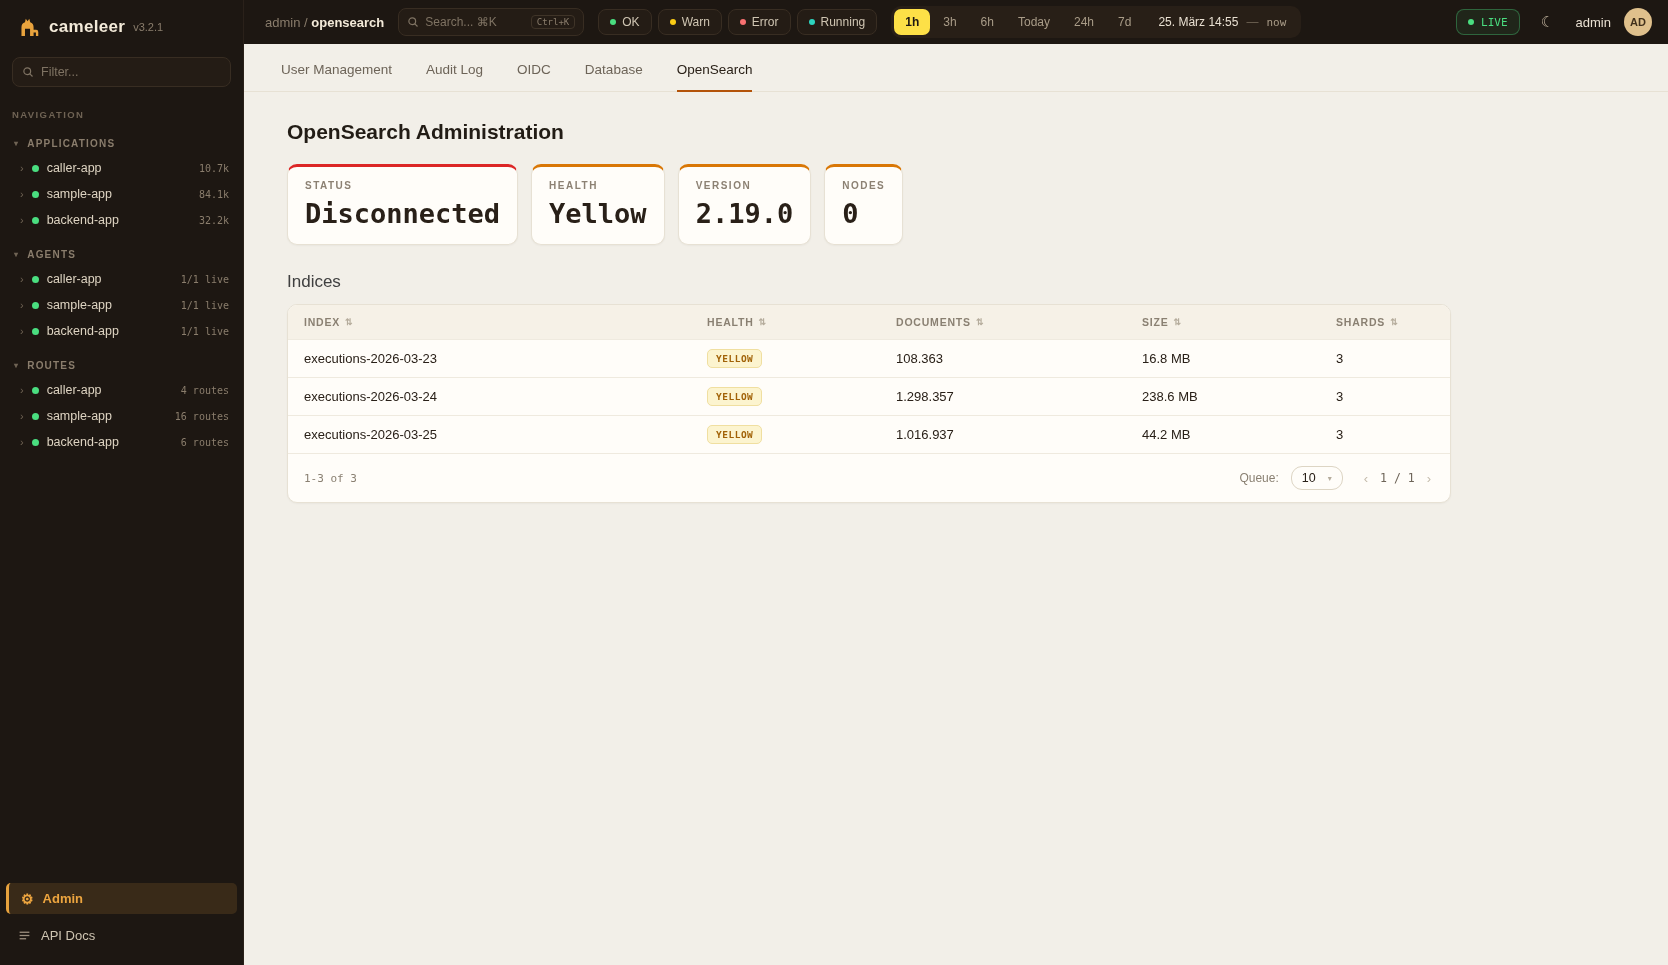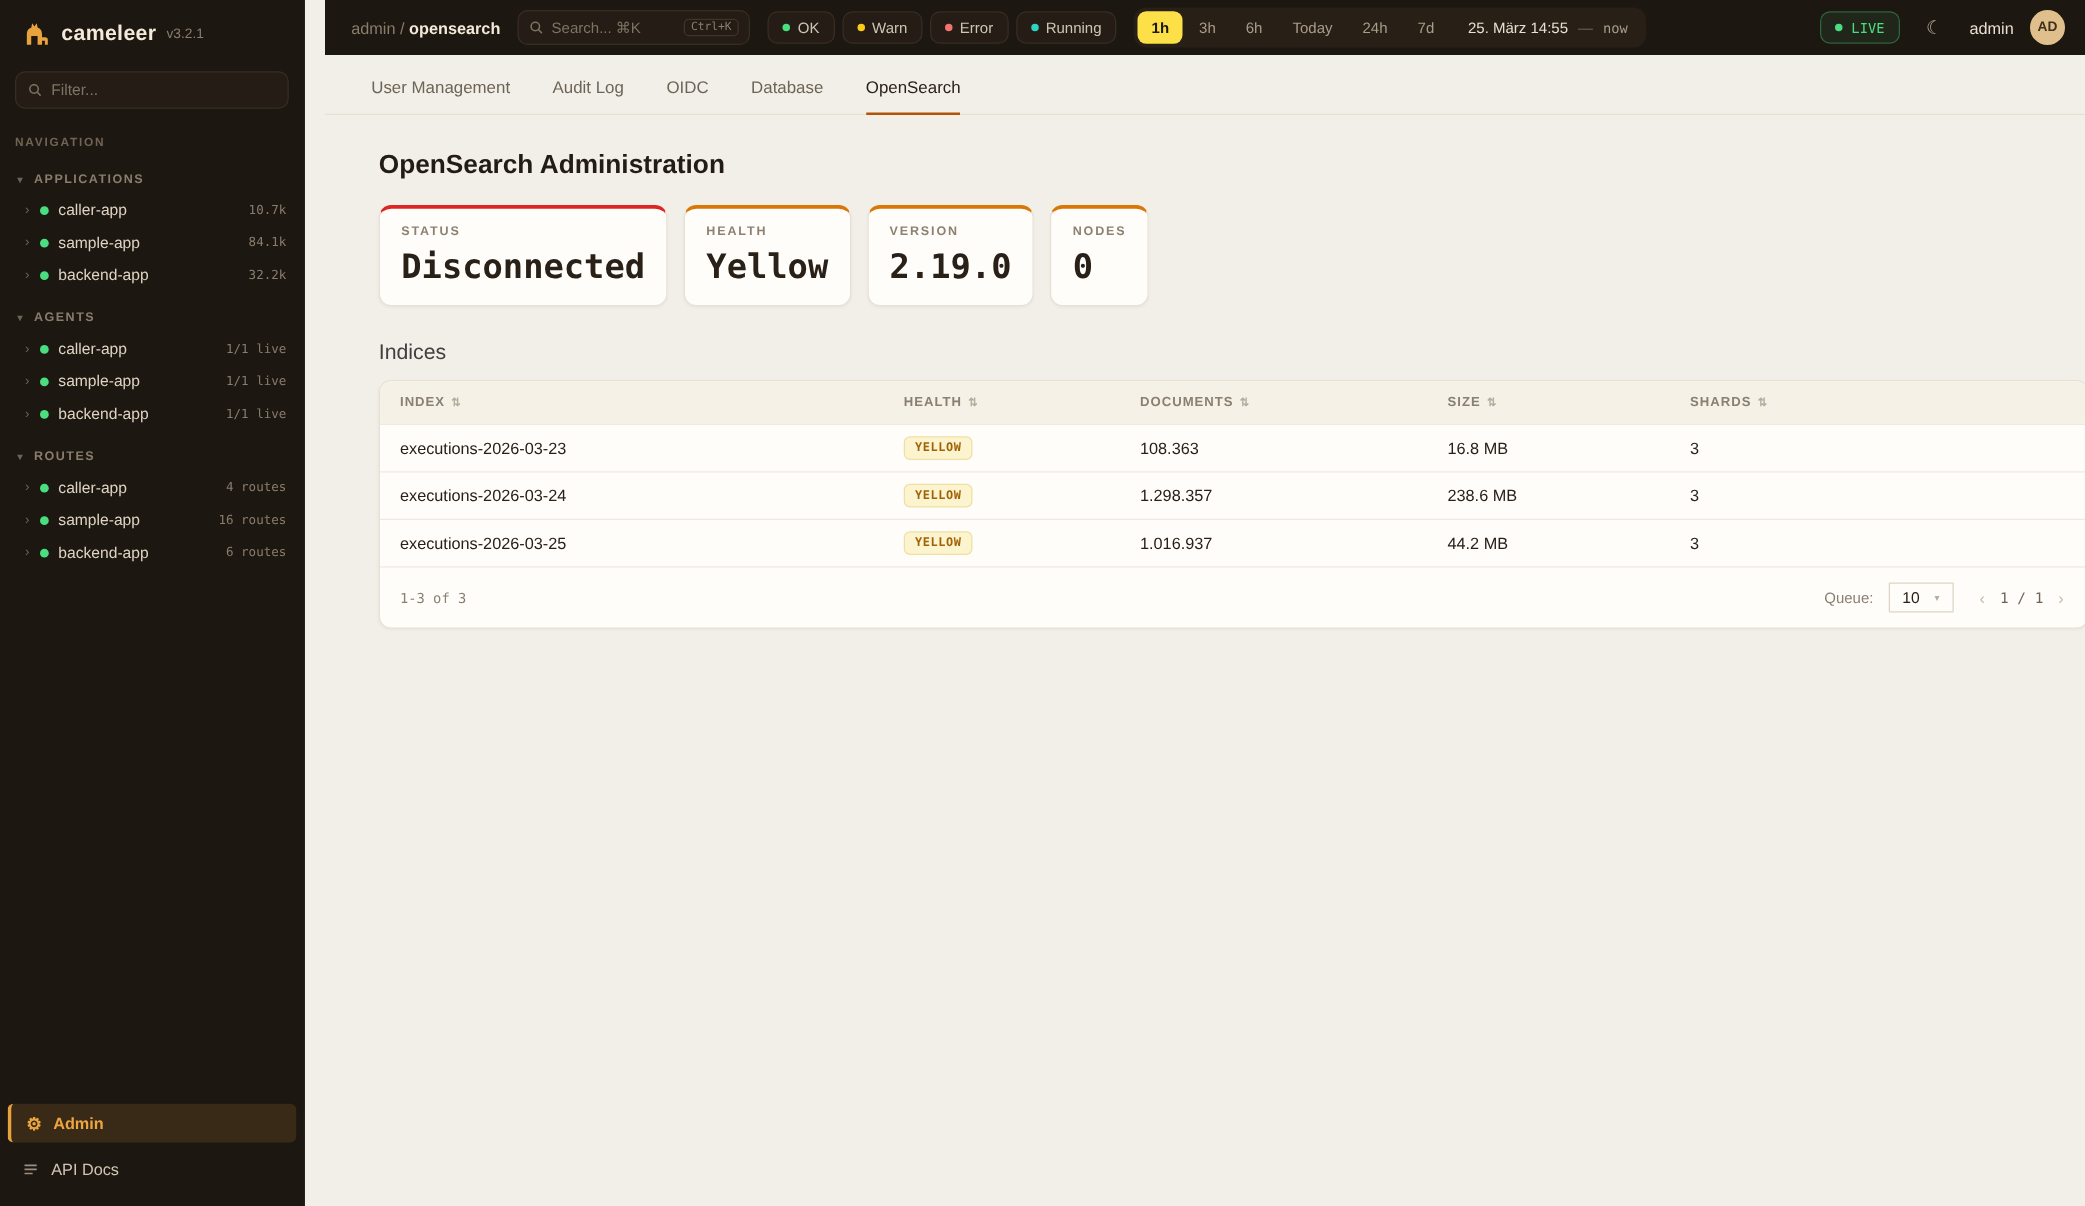--- a/index.html
+++ b/index.html
@@ -23,21 +23,21 @@
   .item { display:flex; align-items:center; gap:8px; padding:6px 14px 6px 20px; font-size:12.5px; color:#ded4c2; cursor:pointer; }
   .item .chev { color:#6f6354; font-size:11px; line-height:1; }
   .dot { width:7px; height:7px; border-radius:50%; background:#4ade80; flex-shrink:0; }
   .item .badge { margin-left:auto; font-family:"DejaVu Sans Mono", monospace; font-size:10px; color:#8a7d6c; }
   .sidebar-footer { margin-top:auto; padding:8px 0 14px; }
   .admin-item { display:flex; align-items:center; gap:9px; margin:0 6px; padding:8px 12px; background:rgba(232,163,61,.14); border-left:3px solid #e8a33d; border-radius:5px; color:#eda53f; font-size:13px; font-weight:600; cursor:pointer; }
   .gear-glyph { font-size:14px; line-height:1; }
   .apidocs-item { display:flex; align-items:center; gap:10px; margin:6px 6px 0; padding:8px 12px; color:#cfc5b2; font-size:13px; cursor:pointer; }
 
   
-  .main { flex:1; display:flex; flex-direction:column; min-width:0;margin-left:16px; }
+  .main { flex:1; display:flex; flex-direction:column; min-width:0; }
   .topbar { height:44px; background:#1d1712; display:flex; align-items:center; padding:0 16px 0 21px; gap:14px; flex-shrink:0; }
   .breadcrumb { font-size:13px; color:#8a7d6c; white-space:nowrap; }
   .breadcrumb .current { color:#f3ead9; font-weight:700; }
   .searchbar { width:186px; height:28px; background:#241c15; border:1px solid #382d22; border-radius:8px; display:flex; align-items:center; gap:6px; padding:0 8px; color:#7f7363; }
   .searchbar input { background:transparent; border:none; outline:none; width:90px; color:#e9e0d2; font-size:12px; font-family:inherit; }
   .searchbar input::placeholder { color:#7f7363; }
   .kbd { margin-left:auto; border:1px solid #3f3428; border-radius:4px; font-family:"DejaVu Sans Mono", monospace; font-size:9px; padding:1px 5px; color:#8a7d6c; white-space:nowrap; }
   .pills { display:flex; gap:6px; }
   .pill { display:flex; align-items:center; gap:6px; height:26px; padding:0 11px; border:1px solid #382d22; border-radius:8px; background:#241c15; color:#cfc5b2; font-size:12px; cursor:pointer; white-space:nowrap; }
   .pill .dot { width:6px; height:6px; }
@@ -70,33 +70,33 @@
   .stat-label { font-size:10px; letter-spacing:1.5px; color:#8c8173; font-weight:700; margin-bottom:7px; }
   .stat-value { font-family:"DejaVu Sans Mono", monospace; font-size:27px; font-weight:600; color:#292018; white-space:nowrap; }
 
   .pipeline-card { background:#fffdf9; border:1px solid #e7e1d4; border-radius:10px; padding:17px 14px 19px 16px; width:1238px; box-shadow:0 1px 2px rgba(0,0,0,.04); }
   .pipeline-title { font-size:15px; font-weight:700; color:#292018; }
   .progress-track { height:6px; background:#eae4d6; border-radius:3px; margin:14px 0 14px; overflow:hidden; }
   .progress-fill { height:100%; width:0%; background:#d97706; border-radius:3px; }
   .pipeline-stats { display:flex; gap:29px; font-size:13px; color:#3f3a33; }
 
   .section-title { font-size:17px; font-weight:400; color:#404040; margin:27px 0 12px; }
-  .table-card { background:#fffdf9; border:1px solid #e7e1d4; border-radius:10px; width:1368px; overflow:hidden; box-shadow:0 1px 2px rgba(0,0,0,.04); }
+  .table-card { background:#fffdf9; border:1px solid #e7e1d4; border-radius:10px; width:1164px; overflow:hidden; box-shadow:0 1px 2px rgba(0,0,0,.04); }
   .thead, .trow { display:grid; grid-template-columns:419px 189px 246px 194px 1fr; align-items:center; }
   .thead { background:#f6f1e7; height:34px; }
   .th { font-size:10.5px; letter-spacing:.8px; color:#8a8072; font-weight:700; display:flex; align-items:center; gap:5px; cursor:pointer; }
   .sort-glyph { font-size:9px; color:#b5ac9c; }
   .c1 { padding-left:16px; }
   .trow { height:38px; border-top:1px solid #efeadf; font-size:13px; color:#292018; }
   .badge-yellow { display:inline-block; font-family:"DejaVu Sans Mono", monospace; font-size:9.5px; font-weight:700; letter-spacing:.5px; color:#a16207; background:#fcf4cf; border:1px solid #f0dfa0; border-radius:5px; padding:3px 8px; }
   .tfoot { display:flex; align-items:center; border-top:1px solid #efeadf; padding:12px 16px; }
   .range-text { font-family:"DejaVu Sans Mono", monospace; font-size:11px; color:#8a8072; }
   .tfoot-right { margin-left:auto; display:flex; align-items:center; gap:12px; }
   .rows-label { font-size:12px; color:#8a8072; }
-  .rows-select { display:flex; align-items:center; gap:12px; border:1px solid #ddd5c4; border-radius:1px; padding:4px 10px; font-size:12.5px; color:#292018; background:#fffdf9; cursor:pointer; }
+  .rows-select { display:flex; align-items:center; gap:12px; border:1px solid #ddd5c4; border-radius:11px; padding:4px 10px; font-size:12.5px; color:#292018; background:#fffdf9; cursor:pointer; }
   .select-caret { font-size:8px; color:#b5ac9c; }
   .pager { display:flex; align-items:center; gap:9px; margin-left:6px; }
   .pager-btn { color:#c4bbab; font-size:13px; cursor:pointer; padding:0 3px; }
   .page-info { color:#6d6458; font-size:11.5px; font-family:"DejaVu Sans Mono", monospace; }
 
   svg { display:block; }
 </style>
 </head>
 <body>
 

